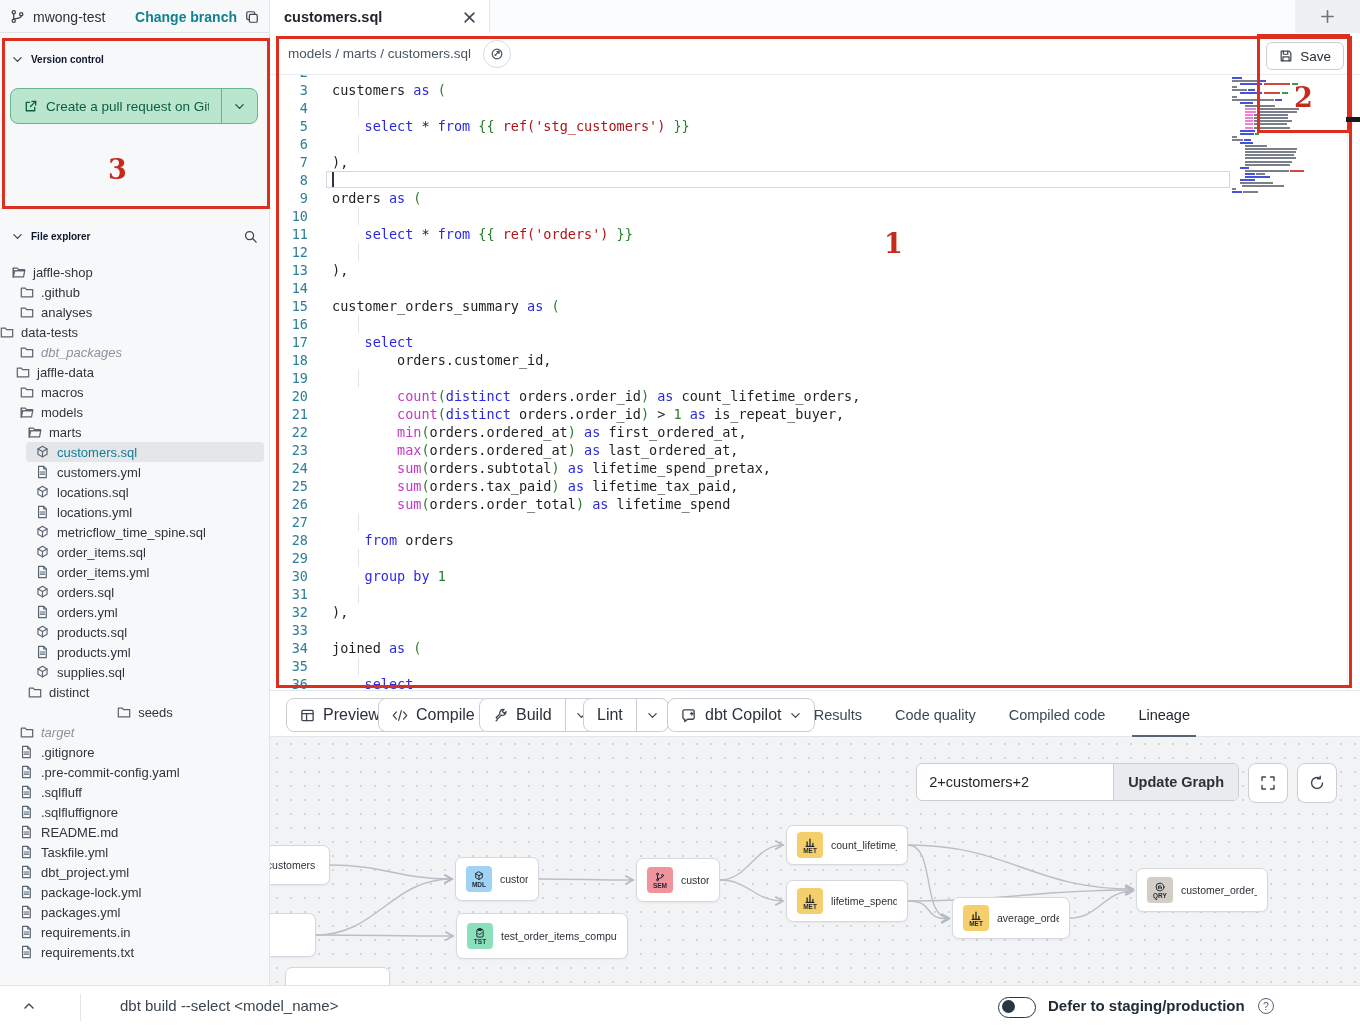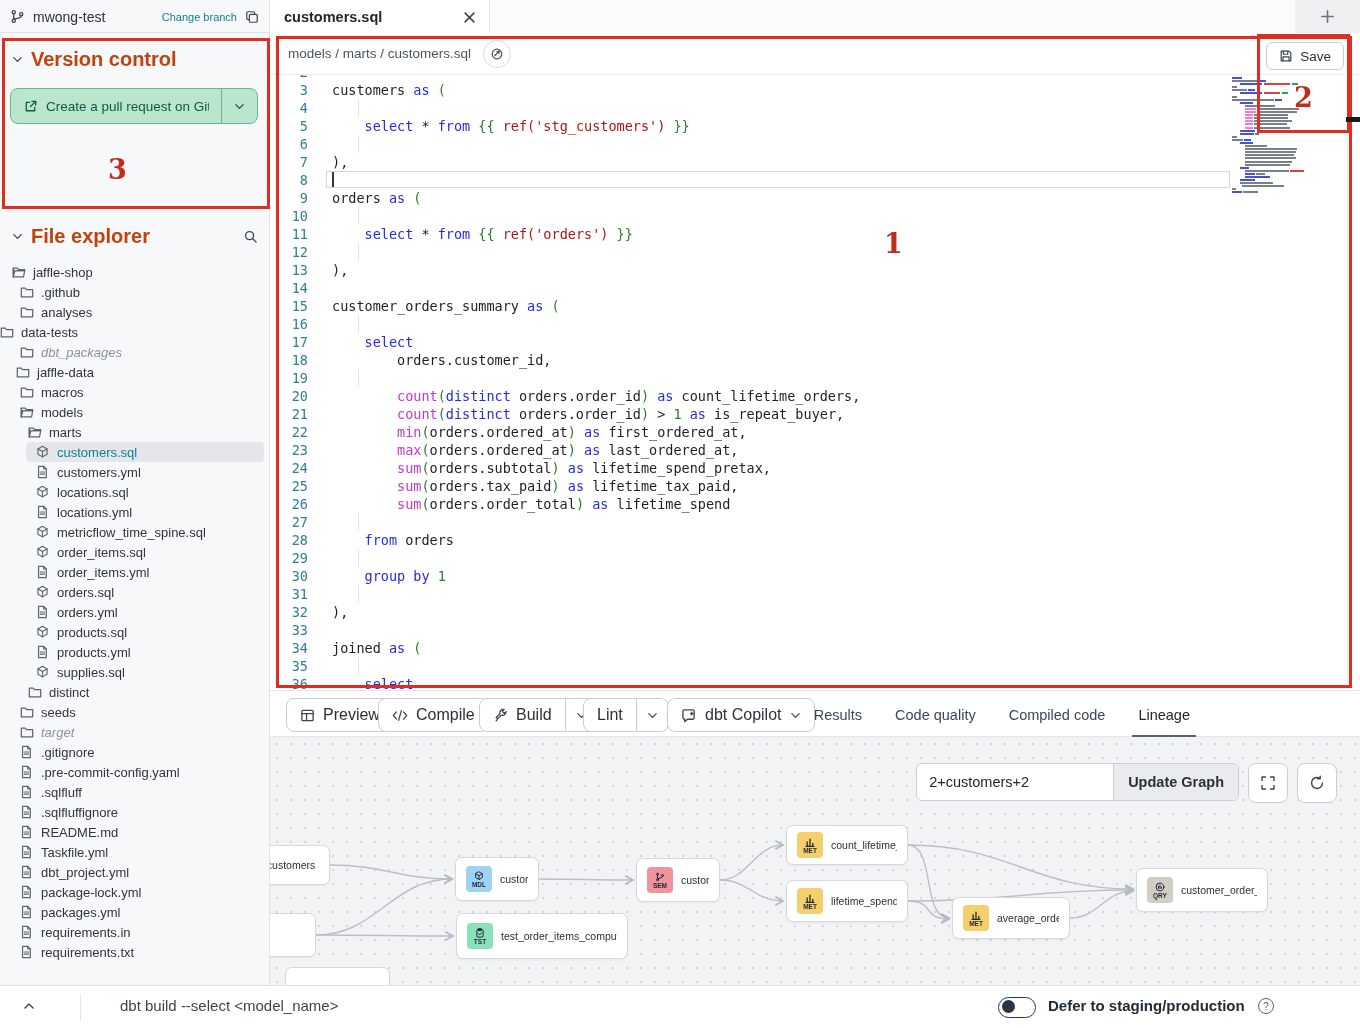--- a/index.html
+++ b/index.html
@@ -6,31 +6,31 @@
   html,body { width:1360px; height:1028px; overflow:hidden; }
   body { font-family:"Liberation Sans", sans-serif; color:#2a3138; background:#f7f8fa; }
   #app { position:relative; width:1360px; height:1028px; background:#f7f8fa; }
   svg { display:block; }
   .ico { stroke:#3d4752; fill:none; stroke-width:1.4; stroke-linecap:round; stroke-linejoin:round; }
 
   
   #topbar { position:absolute; left:0; top:0; width:1360px; height:33px; background:#f7f8fa; border-bottom:1px solid #e2e4e8; }
   #branch-cell { position:absolute; left:0; top:0; width:270px; height:33px; border-right:1px solid #e2e4e8; display:flex; align-items:center; padding:0 10px; gap:8px; }
   #branch-name { font-size:14px; color:#2a3138; flex:0 0 auto; }
-  #change-branch { font-size:11px; color:#12808f; margin-left:auto; cursor:pointer; }
+  #change-branch { font-size:14px; color:#12808f; margin-left:auto; cursor:pointer;font-weight:bold; }
   #tabstrip { position:absolute; left:270px; top:0; right:0; height:33px; background:#fbfcfd; }
   #tab-active { position:absolute; left:0; top:0; width:220px; height:34px; background:#fff; border-right:1px solid #e2e4e8; display:flex; align-items:center; padding:0 14px; }
   #tab-active .lbl { font-size:14.5px; font-weight:bold; color:#22272e; }
   #tab-close { margin-left:auto; cursor:pointer; }
   #newtab-cell { position:absolute; right:0; top:0; width:65px; height:33px; background:#eef0f2; display:flex; align-items:center; justify-content:center; }
 
   
   #sidebar { position:absolute; left:0; top:33px; width:270px; height:952px; background:#f7f8fa; border-right:1px solid #e2e4e8; overflow:hidden; }
   .side-header { display:flex; align-items:center; gap:8px; padding:0 12px; height:24px; }
-  .side-header .ttl { font-size:20px; font-weight:bold; color:#c2410c;text-align:center; }
+  .side-header .ttl { font-size:10px; font-weight:bold; color:#0f172a;text-align:center; }
   #vc-header { margin-top:14px; }
   #pr-button { position:absolute; left:10px; top:55px; width:248px; height:36px; background:#b9e6cd; border:1px solid #69b591; border-radius:8px; display:flex; align-items:center; cursor:pointer; }
   #pr-main { flex:1; display:flex; align-items:center; gap:8px; padding:0 12px; min-width:0; }
   #pr-label { font-size:13.5px; color:#0d5b40; white-space:nowrap; overflow:hidden; }
   #pr-chev { width:36px; height:100%; border-left:1px solid #69b591; display:flex; align-items:center; justify-content:center; }
   #fe-header { margin-top:0; position:absolute; left:0; top:191px; width:270px; }
   #fe-search { margin-left:auto; cursor:pointer; }
   #file-tree { position:absolute; left:0; top:229px; width:270px; }
   .trow { position:relative; height:20px; display:flex; align-items:center; font-size:13px; color:#2e353d; cursor:pointer; }
   .trow .t-ic { flex:0 0 15px; display:flex; }
@@ -378,21 +378,21 @@
           <span class="t-lb">supplies.sql</span>
         </div>
         <div class="trow" style="padding-left: 28px;">
           <span class="t-ic">
             <svg width="14" height="13" viewBox="0 0 16 14" class="ico" style="stroke:#5a6570">
               <path d="M1.5 2h4.6l1.4 1.8h7v8.2h-13z"></path>
             </svg>
           </span>
           <span class="t-lb">distinct</span>
         </div>
-        <div class="trow" style="padding-left: 20px;">
+        <div class="trow" style="padding-left: 20px; justify-content: center;">
           <span class="t-ic">
             <svg width="14" height="13" viewBox="0 0 16 14" class="ico" style="stroke:#5a6570">
               <path d="M1.5 2h4.6l1.4 1.8h7v8.2h-13z"></path>
             </svg>
           </span>
           <span class="t-lb">seeds</span>
         </div>
         <div class="trow muted" style="padding-left: 20px;">
           <span class="t-ic">
             <svg width="14" height="13" viewBox="0 0 16 14" class="ico" style="stroke:#5a6570">

